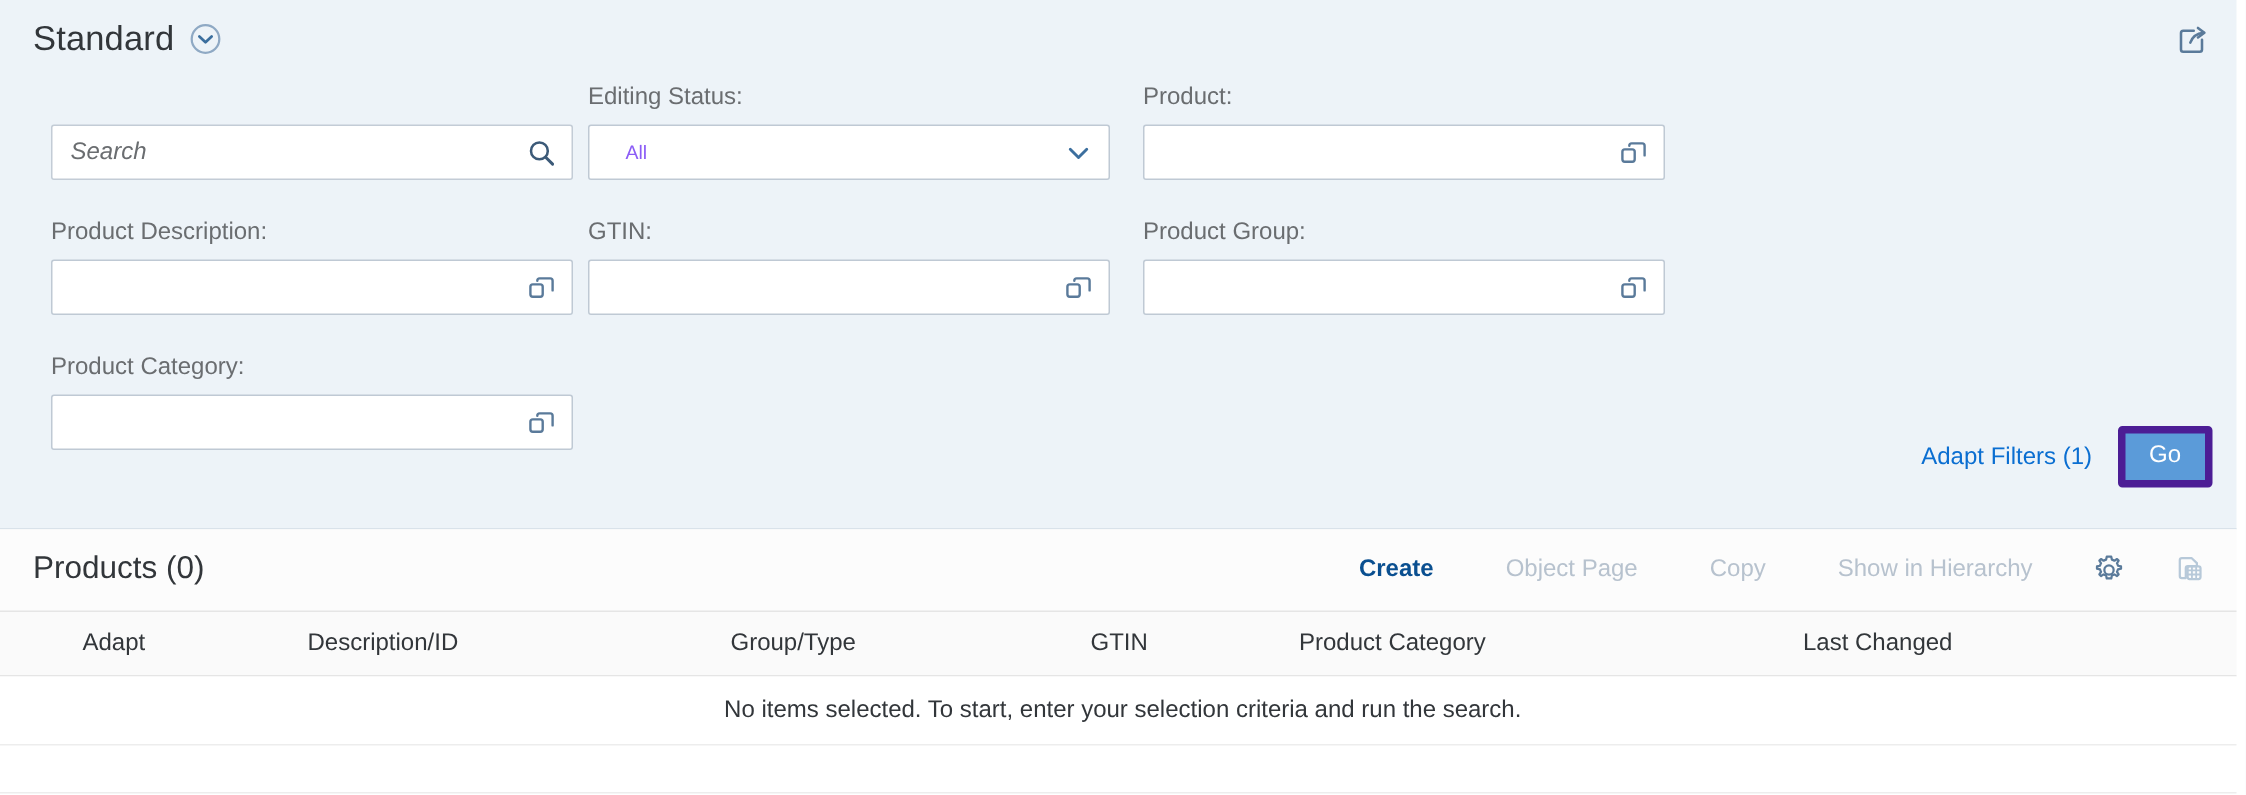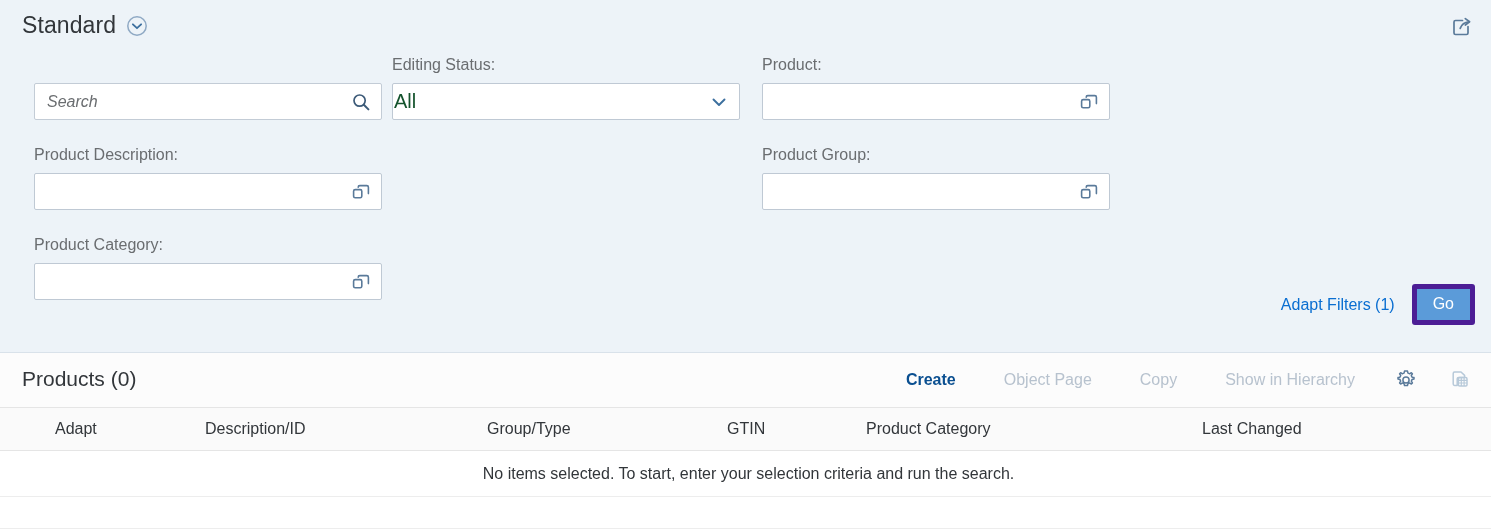--- a/index.html
+++ b/index.html
@@ -75,21 +75,21 @@
   }
   .in-icon {
     position: absolute; right: 9px; top: 50%;
     transform: translateY(-50%);
     width: 22px; height: 22px;
     display: flex; align-items: center; justify-content: center;
     cursor: pointer;
   }
   .select-wrap { justify-content: space-between; }
   .select-wrap .sel-value {
-    font-size: 20px; color: #14532d; padding-left: 1px;
+    font-size: 13px; color: #8b5cf6; padding-left: 24px;
   }
 
   
   .filter-actions {
     position: absolute; right: 22px; top: 284px;
     display: flex; align-items: center; gap: 17px;
   }
   .adapt-link {
     font-size: 16px; color: #0a6ed1; cursor: pointer; white-space: nowrap;
   }
@@ -233,20 +233,32 @@
             <input type="text" value="" style="">
             <span class="in-icon">
               <svg width="20" height="20" viewBox="0 0 20 20">
                 <rect x="2.6" y="7.6" width="8.2" height="8.2" rx="1.6" fill="none" stroke="#5a7a9a" stroke-width="1.6"></rect>
                 <path d="M7.2 5.2 A1.6 1.6 0 0 1 8.8 3.6 H15.8 A1.6 1.6 0 0 1 17.4 5.2 V11.6" fill="none" stroke="#5a7a9a" stroke-width="1.6" stroke-linecap="round"></path>
               </svg>
             </span>
           </div>
         </div>
 
+        <div class="fcell c2">
+          <div class="flabel">GTIN:</div>
+          <div class="input-wrap">
+            <input type="text" value="" style="">
+            <span class="in-icon">
+              <svg width="20" height="20" viewBox="0 0 20 20">
+                <rect x="2.6" y="7.6" width="8.2" height="8.2" rx="1.6" fill="none" stroke="#5a7a9a" stroke-width="1.6"></rect>
+                <path d="M7.2 5.2 A1.6 1.6 0 0 1 8.8 3.6 H15.8 A1.6 1.6 0 0 1 17.4 5.2 V11.6" fill="none" stroke="#5a7a9a" stroke-width="1.6" stroke-linecap="round"></path>
+              </svg>
+            </span>
+          </div>
+        </div>
 
         <div class="fcell c3">
           <div class="flabel">Product Group:</div>
           <div class="input-wrap">
             <input type="text" value="" style="">
             <span class="in-icon">
               <svg width="20" height="20" viewBox="0 0 20 20">
                 <rect x="2.6" y="7.6" width="8.2" height="8.2" rx="1.6" fill="none" stroke="#5a7a9a" stroke-width="1.6"></rect>
                 <path d="M7.2 5.2 A1.6 1.6 0 0 1 8.8 3.6 H15.8 A1.6 1.6 0 0 1 17.4 5.2 V11.6" fill="none" stroke="#5a7a9a" stroke-width="1.6" stroke-linecap="round"></path>
               </svg>

